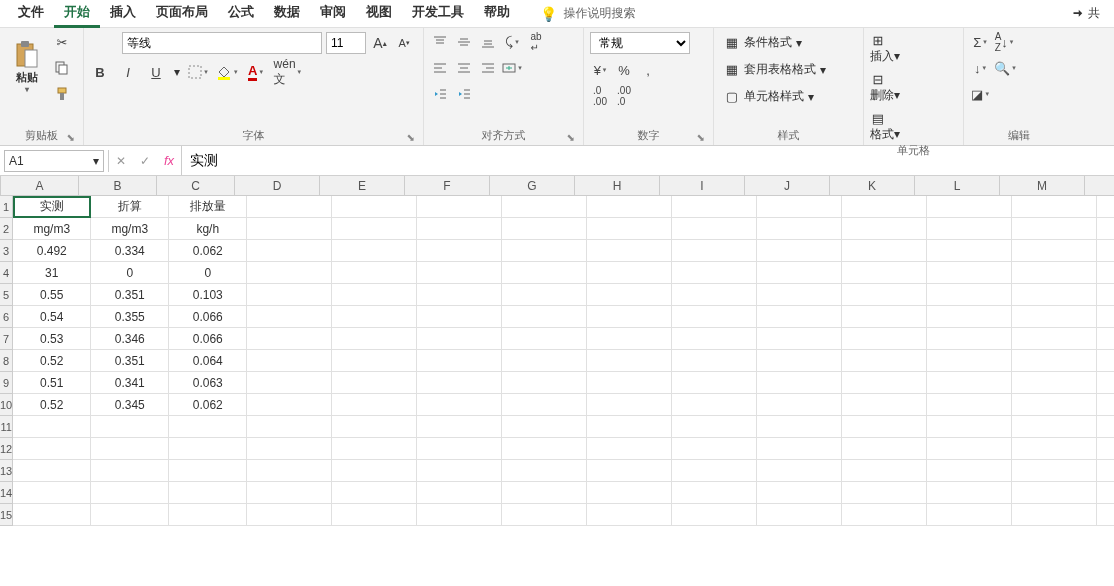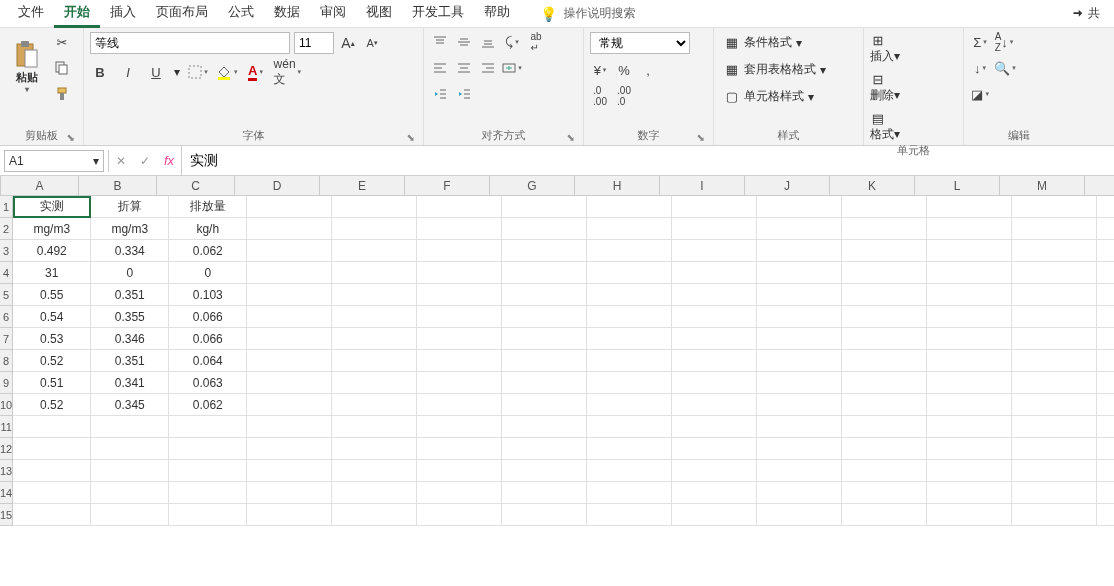--- a/index.html
+++ b/index.html
@@ -1,20 +1,20 @@
 <!DOCTYPE html>
 <html><head>
 <meta charset="utf-8">
 <style>
 * { box-sizing: border-box; margin: 0; padding: 0; font-family: "Microsoft YaHei", sans-serif; }
 body { background: #fff; width: 1114px; height: 586px; overflow: hidden; font-size: 12px; color: #333; }
 
 
 .menubar { display: flex; align-items: center; height: 28px; background: #fff; padding: 0 8px; border-bottom: 1px solid #e0e0e0; }
-.menubar .menu-item { padding: 4px 10px; cursor: pointer; font-size: 13px; }
+.menubar .menu-item { padding: 4px 10px; cursor: pointer; font-size: 13px; font-weight: bold; }
 .menubar .menu-item.active { color: #217346; font-weight: bold; border-bottom: 3px solid #217346; }
 .menubar .search-area { display: flex; align-items: center; margin-left: 20px; }
 .menubar .bulb { margin-right: 6px; font-size: 14px; color: #666; }
 .menubar .search-text { color: #666; font-size: 12px; }
 .menubar .share-btn { margin-left: auto; display: flex; align-items: center; gap: 4px; color: #333; padding: 2px 6px; }
 
 
 .ribbon { display: flex; height: 118px; background: #f3f3f3; border-bottom: 1px solid #d0d0d0; }
 .ribbon-group { display: flex; flex-direction: column; border-right: 1px solid #e0e0e0; padding: 4px 6px 2px 6px; }
 .ribbon-group-body { flex: 1; display: flex; align-items: flex-start; gap: 4px; }
@@ -23,21 +23,21 @@
 
 .big-btn { display: flex; flex-direction: column; align-items: center; justify-content: center; width: 42px; height: 70px; cursor: pointer; font-weight: bold; }
 .big-btn .caret { font-size: 8px; color: #666; }
 
 .col { display: flex; flex-direction: column; gap: 6px; }
 .row { display: flex; align-items: center; gap: 4px; }
 .small-btn { min-width: 20px; height: 20px; display: flex; align-items: center; justify-content: center; cursor: pointer; font-size: 13px; color: #444; }
 .small-btn .caret { font-size: 7px; margin-left: 2px; color: #666; }
 
 select, .combo { height: 22px; border: 1px solid #bbb; background: #fff; font-size: 12px; padding: 0 4px; }
-.font-name { width: 200px; }
+.font-name { width: 200px; margin-left: 32px; }
 .font-size { width: 40px; }
 
 .styles-col .style-btn { display: flex; align-items: center; gap: 4px; padding: 2px 4px; cursor: pointer; font-size: 12px; }
 .style-btn .sicon { width: 16px; height: 16px; display: flex; align-items: center; justify-content: center; font-size: 13px; }
 
 
 .formula-bar { display: flex; align-items: center; height: 30px; border-bottom: 1px solid #d0d0d0; background: #fff; }
 .name-box { width: 100px; height: 22px; border: 1px solid #bbb; margin: 0 4px; padding: 0 4px; display: flex; align-items: center; justify-content: space-between; font-size: 12px; }
 .fb-btn { width: 24px; height: 22px; display: flex; align-items: center; justify-content: center; color: #999; cursor: pointer; }
 .fx { font-style: italic; color: #ec4899; font-size: 13px; }

